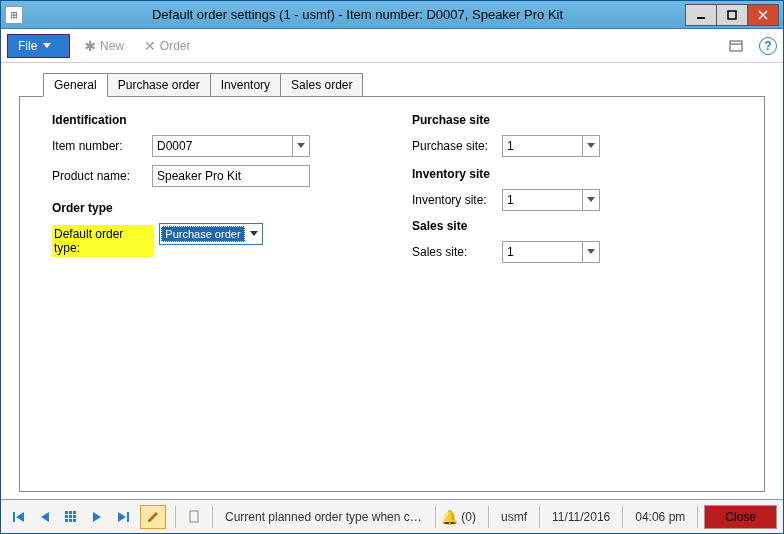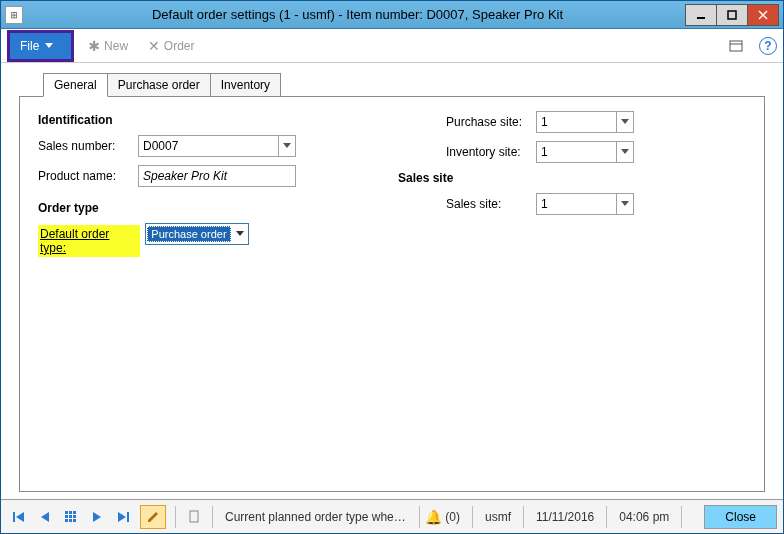--- a/index.html
+++ b/index.html
@@ -4,54 +4,54 @@
 <style>
 * { box-sizing: border-box; margin: 0; padding: 0; font-family: "Segoe UI", Tahoma, sans-serif; font-size: 12px; }
 body { background: #fff; width: 784px; height: 534px; overflow: hidden; border: 1px solid #10598e; position: relative; }
 .titlebar { background: linear-gradient(#6fb9e6, #5aa8d6); height: 28px; display: flex; align-items: center; padding: 0 4px; border-bottom: 1px solid #3a7aa8; }
 .titlebar .app-icon { width: 18px; height: 18px; background: #fff; border: 1px solid #999; margin-right: 6px; display:flex;align-items:center;justify-content:center;font-size:9px;color:#555; }
 .titlebar .title { flex: 1; color: #000; font-size: 13px; text-align: center; }
 .win-controls { display: flex; }
 .win-btn { width: 32px; height: 22px; border: 1px solid #555; background: #d8d8d8; margin-left: -1px; display:flex;align-items:center;justify-content:center; cursor:pointer;}
 .win-btn.close { background: #d14b33; color:#fff; }
 .toolbar { height: 34px; background: #fff; border-bottom: 1px solid #ccc; display:flex; align-items:center; padding: 0 6px; gap: 8px;}
-.file-btn { background: #2a7ad2; color:#fff; height: 32px; padding: 0 18px 0 10px; display:flex; align-items:center; gap:6px; cursor:pointer; border:3px solid #4c1d95; }
+.file-btn { background: #2a7ad2; color:#fff; height: 24px; padding: 0 18px 0 10px; display:flex; align-items:center; gap:6px; cursor:pointer; border:1px solid #4c1d95; }
 .file-btn .tri { width:0;height:0;border-left:4px solid transparent;border-right:4px solid transparent;border-top:5px solid #fff;}
 .tool-item { color:#999; display:flex; align-items:center; gap:4px; padding: 0 6px; cursor:default;}
 .tool-item .ico { font-size: 14px; }
 .toolbar .spacer { flex:1; }
 .toolbar .right-ico { width:18px; height:18px; margin-left:6px; cursor:pointer; display:flex;align-items:center;justify-content:center; color:#555; border:1px solid transparent;}
 .tabs { display:flex; margin: 10px 0 0 18px; padding-left: 24px; }
 .tab { border:1px solid #8a8a8a; border-bottom:none; padding:4px 10px; background:#f5f5f5; margin-right:-1px; cursor:pointer; }
 .tab.active { background:#fff; position:relative; z-index:2; border-bottom:1px solid #fff; margin-bottom:-1px; }
-.panel { border:1px solid #8a8a8a; margin: 0 18px 0 18px; height: 396px; padding: 14px 18px; position:relative;}
+.panel { border:1px solid #8a8a8a; margin: 0 18px 0 18px; height: 396px; padding: 14px 32px; position:relative;}
 .cols { display:flex; gap: 60px; }
 .col { flex:0 0 300px; }
 .section-title { font-weight:bold; margin: 2px 0 8px 0; }
 .field-row { display:flex; align-items:center; margin-bottom:8px; }
 .field-label { width: 100px; }
 .field-input { border:1px solid #a0a0a0; height:22px; padding:0 4px; background:#fff; }
 .combo { display:flex; align-items:center; }
 .combo input { border:1px solid #a0a0a0; border-right:none; height:22px; padding:0 4px; width: 140px;}
 .combo .arrow, .drop-arrow { width:18px; height:22px; border:1px solid #a0a0a0; display:flex;align-items:center;justify-content:center; background:#fff; cursor:pointer;}
 .drop-arrow svg, .combo .arrow svg { display:block; }
-.highlight-row { background: #faff2a; padding: 2px 2px; display:inline-flex; align-items:center;text-decoration:underline; }
+.highlight-row { background: #faff2a; padding: 2px 2px; display:inline-flex; align-items:center; }
 .order-combo { border:1px solid #3a7aa8; display:inline-flex; align-items:center; height:22px; background:#fff; margin-left:2px;}
 .order-combo .sel { background:#1e66b0; color:#fff; border:1px dotted #fff; padding:1px 3px; font-size:11px; margin:1px; }
 .order-combo .arrow2 { width:16px; height:20px; display:flex;align-items:center;justify-content:center; cursor:pointer;}
-.right-col .field-label { width: 90px; margin-left: 48px; }
+.right-col .field-label { width: 90px; }
 .right-col .combo input { width: 80px; }
 .statusbar { position:absolute; left:0; right:0; bottom:0; height:34px; border-top:1px solid #999; display:flex; align-items:center; background:#f4f4f4; padding: 0 6px; gap:2px;}
 .nav-btn { width:24px; height:24px; display:flex;align-items:center;justify-content:center; color:#2a7ad2; cursor:pointer;}
 .nav-btn svg { display:block;}
 .edit-btn { width:26px;height:24px; border:1px solid #e0a030; background:#ffe7a8; display:flex;align-items:center;justify-content:center; cursor:pointer; margin:0 3px;}
 .sb-sep { width:1px; height:22px; background:#bbb; margin:0 4px;}
 .sb-text { padding: 0 6px; color:#333; white-space:nowrap; overflow:hidden; text-overflow:ellipsis;}
 .bell { color:#d9a400; font-size:14px; }
-.close-btn { border:1px solid #999; background:#7dd3fc; height:24px; padding:0 20px; cursor:pointer; margin-left:16px;}
+.close-btn { border:1px solid #999; background:#b91c1c; height:24px; padding:0 20px; cursor:pointer; margin-left:0;}
 </style>
 </head>
 <body>
 
 <div class="titlebar">
   <div class="app-icon">⊞</div>
   <div class="title">Default order settings (1 - usmf) - Item number: D0007, Speaker Pro Kit</div>
   <div class="win-controls">
     <div class="win-btn">
         <svg width="10" height="10">
@@ -92,71 +92,74 @@
         <line x1="1" y1="4" x2="13" y2="4" stroke="#555"></line>
       </svg>
     </div>
   <div class="right-ico" style="color:#2a7ad2;border:1px solid #2a7ad2;border-radius:50%;font-weight:bold;">?</div>
 </div>
 
 <div class="tabs">
   <div class="tab active">General</div>
   <div class="tab">Purchase order</div>
   <div class="tab">Inventory</div>
+  <div class="tab">Sales order</div>
 </div>
 
 <div class="panel">
   <div class="cols">
     <div class="col">
       <div class="section-title">Identification</div>
       <div class="field-row">
-        <div class="field-label">Sales number:</div>
+        <div class="field-label">Item number:</div>
         <div class="combo">
           <input type="text" value="D0007" style="">
           <div class="arrow">
               <svg width="8" height="6">
                 <polygon points="0,0 8,0 4,5" fill="#555"></polygon>
               </svg>
             </div>
         </div>
       </div>
       <div class="field-row">
         <div class="field-label">Product name:</div>
-        <input class="field-input" style="width: 158px; font-style: italic;" type="text" value="Speaker Pro Kit">
+        <input class="field-input" style="width: 158px;" type="text" value="Speaker Pro Kit">
       </div>
 
       <div class="section-title" style="margin-top:14px">Order type</div>
       <div>
         <span class="highlight-row">
           <span class="field-label" style="width:98px">Default order type:</span>
         </span>
         <span class="order-combo">
           <span class="sel">Purchase order</span>
           <span class="arrow2">
               <svg width="8" height="6">
                 <polygon points="0,0 8,0 4,5" fill="#333"></polygon>
               </svg>
             </span>
         </span>
       </div>
     </div>
 
     <div class="col right-col">
+      <div class="section-title">Purchase site</div>
       <div class="field-row">
         <div class="field-label">Purchase site:</div>
         <div class="combo">
           <input type="text" value="1" style="">
           <div class="arrow">
               <svg width="8" height="6">
                 <polygon points="0,0 8,0 4,5" fill="#555"></polygon>
               </svg>
             </div>
         </div>
       </div>
 
+      <div class="section-title" style="margin-top:10px">Inventory site</div>
       <div class="field-row">
         <div class="field-label">Inventory site:</div>
         <div class="combo">
           <input type="text" value="1" style="">
           <div class="arrow">
               <svg width="8" height="6">
                 <polygon points="0,0 8,0 4,5" fill="#555"></polygon>
               </svg>
             </div>
         </div>

